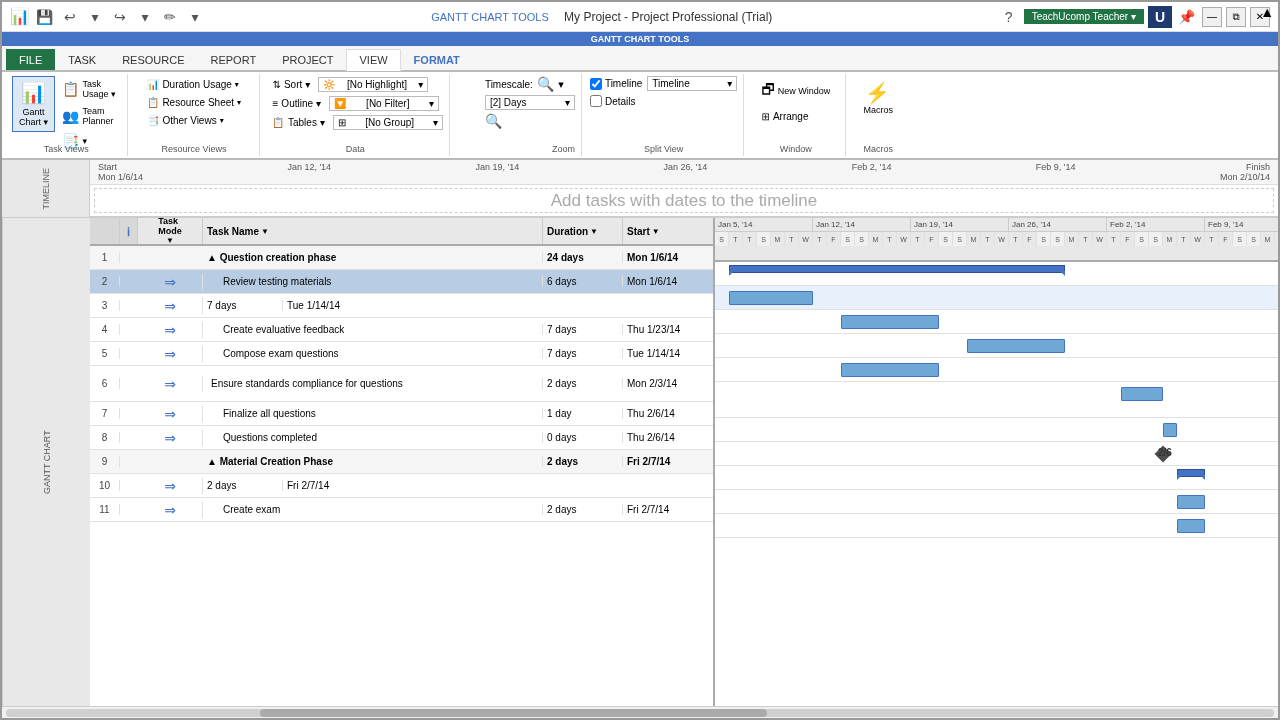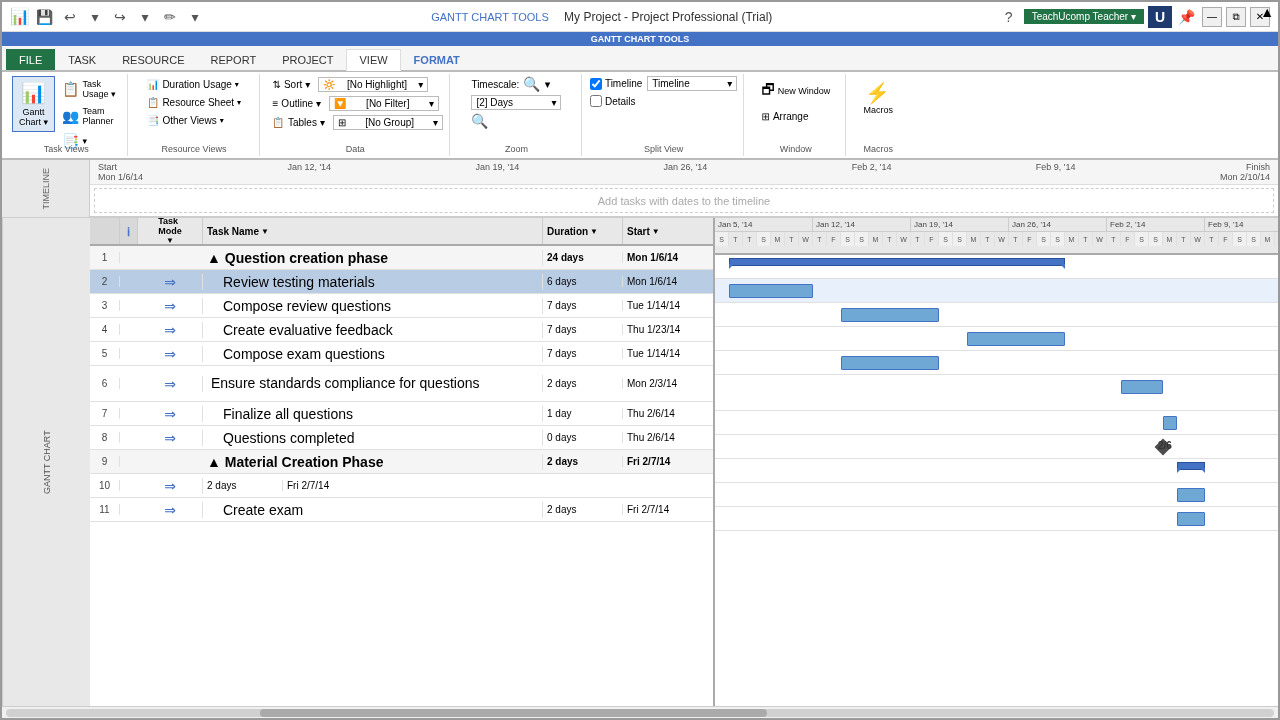--- a/index.html
+++ b/index.html
@@ -52,21 +52,21 @@
     .col-start { width: 90px; display: flex; align-items: center; padding: 0 4px; font-size: 10px; font-weight: bold; }
 
     .table-body { flex: 1; overflow-y: hidden; }
     .task-row { display: flex; height: 24px; border-bottom: 1px solid #e0e0e0; align-items: center; }
     .task-row.selected { background: #b8cce4; }
     .task-row.summary { background: #f5f5f5; }
     .cell-num { width: 30px; border-right: 1px solid #e0e0e0; display: flex; align-items: center; justify-content: center; font-size: 10px; color: #444; }
     .cell-info { width: 18px; border-right: 1px solid #e0e0e0; }
     .cell-mode { width: 65px; border-right: 1px solid #e0e0e0; display: flex; align-items: center; justify-content: center; }
     .task-mode-icon { font-size: 14px; color: #4472C4; }
-    .cell-name { flex: 1; border-right: 1px solid #e0e0e0; display: flex; align-items: center; padding: 0 4px; font-size: 14px; overflow: hidden; }
+    .cell-name { flex: 1; border-right: 1px solid #e0e0e0; display: flex; align-items: center; padding: 0 4px; font-size: 10px; overflow: hidden; }
     .cell-name.bold { font-weight: bold; }
     .cell-duration { width: 80px; border-right: 1px solid #e0e0e0; display: flex; align-items: center; padding: 0 4px; font-size: 10px; }
     .cell-duration.bold { font-weight: bold; }
     .cell-start { width: 90px; display: flex; align-items: center; padding: 0 4px; font-size: 10px; }
     .cell-start.bold { font-weight: bold; }
 
     
     .gantt-chart { flex: 1; display: flex; flex-direction: column; overflow: hidden; }
     .date-cell { border-right: 1px solid #ccc; display: flex; align-items: center; justify-content: flex-start; padding: 0 3px; font-size: 8px; color: #444; overflow: hidden; }
     .day-cell { width: 14px; border-right: 1px solid #e0e0e0; display: flex; align-items: center; justify-content: center; font-size: 7px; color: #555; }
@@ -220,21 +220,21 @@
           <div class="ribbon-dropdown" style="width:110px;">
             <span>⊞</span>
             <span>[No Group]</span>
             <span>▾</span>
           </div>
         </div>
       </div>
       <div class="ribbon-group-label">Data</div>
     </div>
 
-    <div class="ribbon-group" style="min-width:130px;">
+    <div class="ribbon-group" style="min-width:130px;align-items:flex-end;">
       <div class="ribbon-group-content" style="flex-direction:column; gap:3px;">
         <div style="display:flex; align-items:center; gap:4px;">
           <span style="font-size:10px;">Timescale:</span>
           <button style="background:none; border:none; cursor:pointer; font-size:14px;">🔍</button>
           <span style="cursor:pointer;">▾</span>
         </div>
         <div class="ribbon-dropdown" style="width:90px;">
           <span>[2] Days</span>
           <span>▾</span>
         </div>
@@ -314,21 +314,21 @@
         </div>
         <div>
           <span>Feb 9, '14</span>
         </div>
         <div style="text-align:right;">
           <span>Finish</span><br>
           <span>Mon 2/10/14</span>
         </div>
       </div>
       <div style="flex:1; background:#fff; display:flex; align-items:center; justify-content:center; border:1px dashed #ccc; margin:3px 4px;">
-        <span style="color:#aaa; font-size:11px;">Add tasks with dates to the timeline</span>
+        <span style="color:#aaa; font-size:17px;">Add tasks with dates to the timeline</span>
       </div>
     </div>
   </div>
 
   <div class="main-area">
 
     <div class="gantt-label">GANTT CHART</div>
 
     <div class="task-table">
 
@@ -377,23 +377,20 @@
             </div>
             <div class="cell-duration">6 days</div>
             <div class="cell-start">Mon 1/6/14</div>
           </div>
           <div class="task-row">
             <div class="cell-num">3</div>
             <div class="cell-info"></div>
             <div class="cell-mode">
               <span class="task-mode-icon">⇒</span>
             </div>
-            <div class="cell-name">
-              <span style="margin-left: 16px;">Compose review questions</span>
-            </div>
             <div class="cell-duration">7 days</div>
             <div class="cell-start">Tue 1/14/14</div>
           </div>
           <div class="task-row">
             <div class="cell-num">4</div>
             <div class="cell-info"></div>
             <div class="cell-mode">
               <span class="task-mode-icon">⇒</span>
             </div>
             <div class="cell-name">
@@ -479,21 +476,21 @@
               <span style="margin-left: 16px;">Create exam</span>
             </div>
             <div class="cell-duration">2 days</div>
             <div class="cell-start">Fri 2/7/14</div>
           </div>
         </div>
     </div>
 
     <div class="gantt-chart">
 
-      <div style="display:flex; flex-direction:column; height:37px; border-bottom:2px solid #aaa; background:#e8e8e8;">
+      <div style="display:flex; flex-direction:column; height:44px; border-bottom:2px solid #aaa; background:#e8e8e8;">
 
         <div style="display:flex; height:14px; border-bottom:1px solid #ccc; overflow:hidden;" id="gantt-dates-top">
             <div class="date-cell" style="width: 98px; flex-shrink: 0;">Jan 5, '14</div>
             <div class="date-cell" style="width: 98px; flex-shrink: 0;">Jan 12, '14</div>
             <div class="date-cell" style="width: 98px; flex-shrink: 0;">Jan 19, '14</div>
             <div class="date-cell" style="width: 98px; flex-shrink: 0;">Jan 26, '14</div>
             <div class="date-cell" style="width: 98px; flex-shrink: 0;">Feb 2, '14</div>
             <div class="date-cell" style="width: 98px; flex-shrink: 0;">Feb 9, '14</div>
           </div>
 

